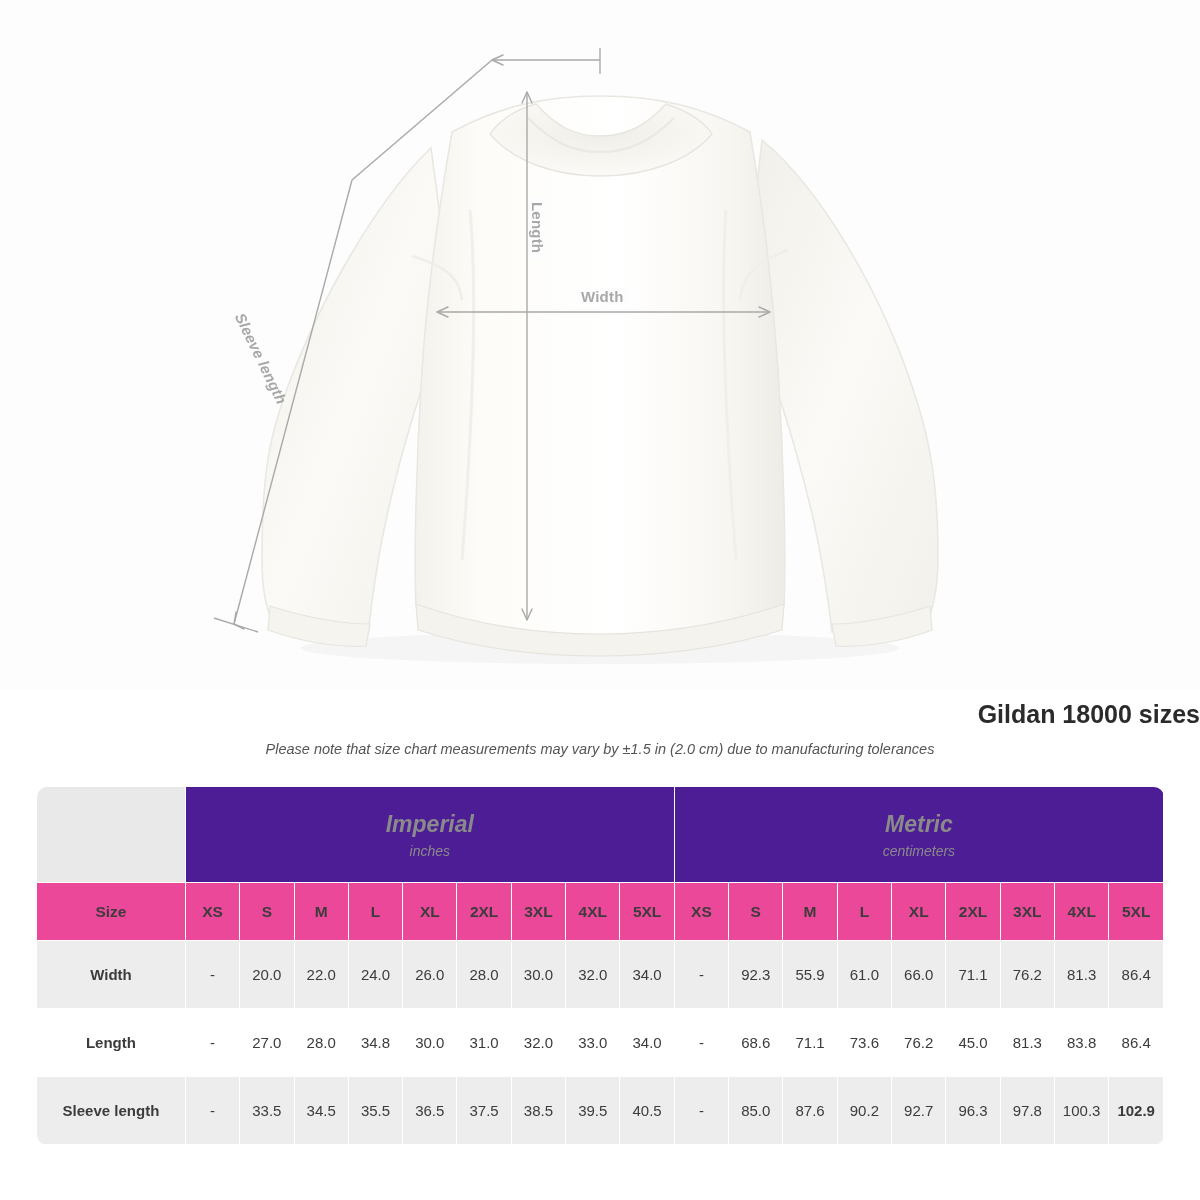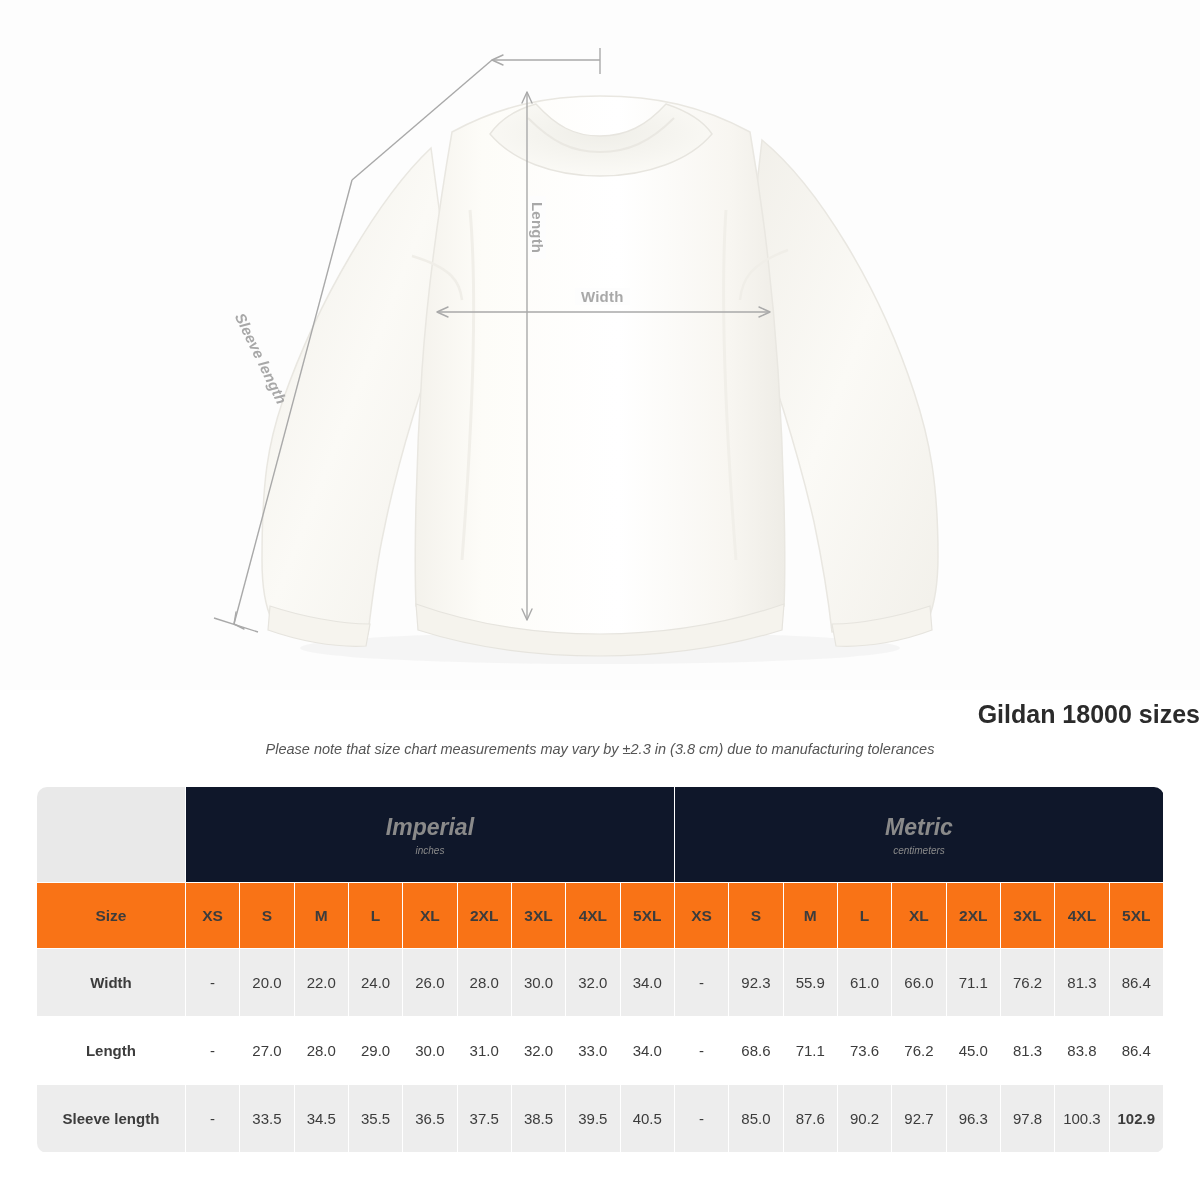--- a/index.html
+++ b/index.html
@@ -89,42 +89,42 @@
     border-collapse: collapse;
     table-layout: fixed;
   }
   table.size-table td, table.size-table th {
     border: 1px solid #ffffff;
     text-align: center;
     font-size: 15px;
     color: #3c3c3c;
   }
   .unit-head td {
-    background: #0f172a;
+    background: #4c1d95;
     height: 96px;
     vertical-align: middle;
     border-top-left-radius: 0;
   }
   .unit-head td.blank { background: #e9e9e9; }
   .unit-title {
     font-size: 23px;
     font-weight: bold;
     font-style: italic;
     color: #8a8a8a;
     line-height: 1.25;
   }
   .unit-sub {
-    font-size: 10px;
+    font-size: 14px;
     font-style: italic;
     color: #8a8a8a;
     margin-top: 4px;
   }
   tr.header-row td {
-    background: #f97316;
-    height: 66px;
+    background: #ec4899;
+    height: 58px;
     font-weight: bold;
     font-size: 15.5px;
     color: #3c3c3c;
   }
   tr.data-row td {
     height: 68px;
   }
   tr.data-row.shade td { background: #ededed; }
   tr.data-row.plain td { background: #ffffff; }
   td.row-label {
@@ -219,21 +219,21 @@
       </svg>
     </div>
 
     <div class="dim-label width-lbl">Width</div>
     <div class="dim-label length-lbl">Length</div>
     <div class="dim-label sleeve-lbl">Sleeve length</div>
   </div>
 
   <div class="title-block">
     <h1 class="chart-title">Gildan 18000 sizes</h1>
-    <p class="chart-note">Please note that size chart measurements may vary by ±2.3 in (3.8 cm) due to manufacturing tolerances</p>
+    <p class="chart-note">Please note that size chart measurements may vary by ±1.5 in (2.0 cm) due to manufacturing tolerances</p>
   </div>
 
   <div class="table-wrap">
     <table class="size-table">
       <colgroup>
         <col style="width:148px">
         <col span="9" style="width:54px">
         <col span="9" style="width:54px">
       </colgroup>
       <tbody>
@@ -291,21 +291,21 @@
           <td>76.2</td>
           <td>81.3</td>
           <td>86.4</td>
         </tr>
 
         <tr class="data-row plain">
           <td class="row-label">Length</td>
           <td>-</td>
           <td>27.0</td>
           <td>28.0</td>
-          <td>29.0</td>
+          <td>34.8</td>
           <td>30.0</td>
           <td>31.0</td>
           <td>32.0</td>
           <td>33.0</td>
           <td>34.0</td>
           <td>-</td>
           <td>68.6</td>
           <td>71.1</td>
           <td>73.6</td>
           <td>76.2</td>

